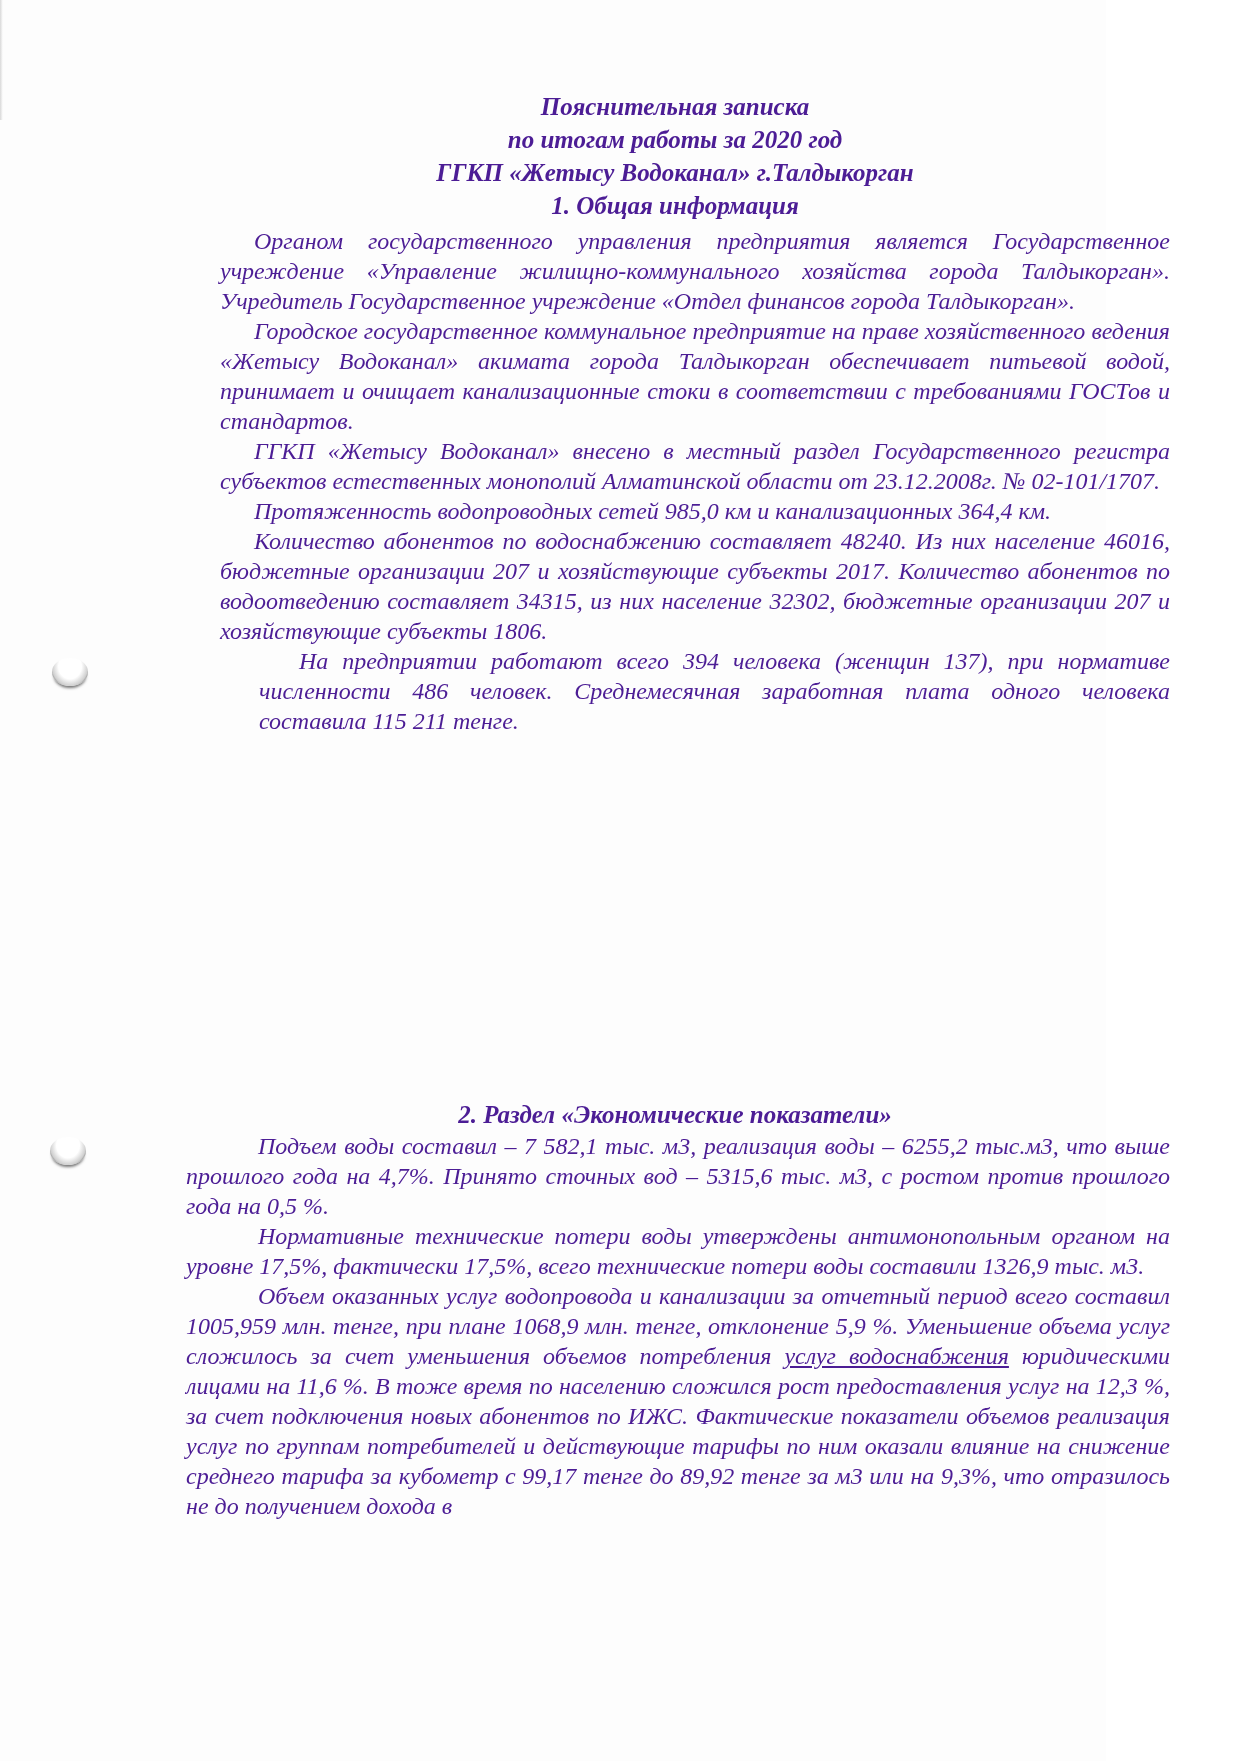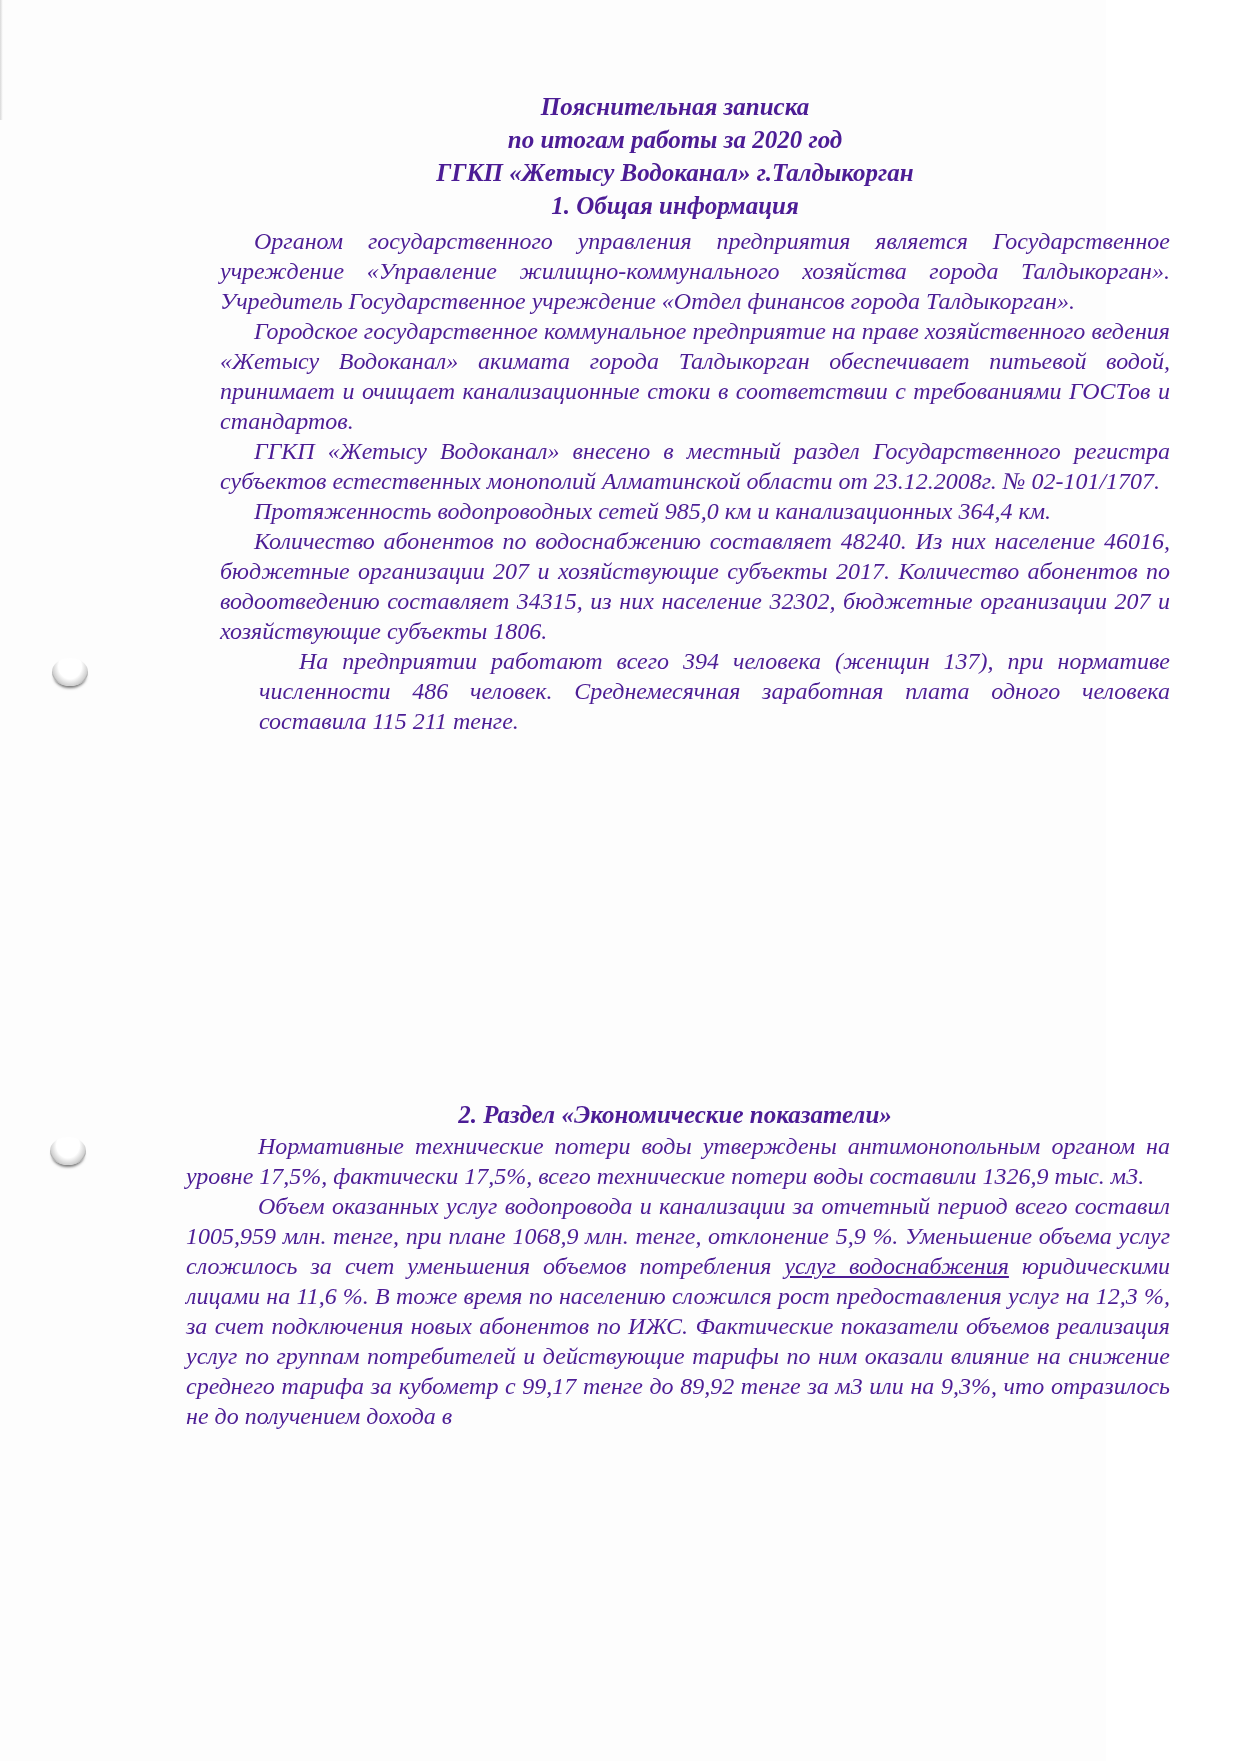--- a/index.html
+++ b/index.html
@@ -67,16 +67,17 @@
     <p>Городское государственное коммунальное предприятие на праве хозяйственного ведения «Жетысу Водоканал» акимата города Талдыкорган обеспечивает питьевой водой, принимает и очищает канализационные стоки в соответствии с требованиями ГОСТов и стандартов.</p>
     <p>ГГКП «Жетысу Водоканал» внесено в местный раздел Государственного регистра субъектов естественных монополий Алматинской области от 23.12.2008г. № 02-101/1707.</p>
     <p>Протяженность водопроводных сетей 985,0 км и канализационных 364,4 км.</p>
     <p>Количество абонентов по водоснабжению составляет 48240. Из них население 46016, бюджетные организации 207 и хозяйствующие субъекты 2017. Количество абонентов по водоотведению составляет 34315, из них население 32302, бюджетные организации 207 и хозяйствующие субъекты 1806.</p>
     <p class="indent-more">На предприятии работают всего 394 человека (женщин 137), при нормативе численности 486 человек. Среднемесячная заработная плата одного человека составила 115 211 тенге.</p>
   </div>
 
   <div class="sec2-heading">2.  Раздел «Экономические показатели»</div>
 
   <div class="sec2">
+    <p>Подъем воды составил – 7 582,1 тыс. м3, реализация воды – 6255,2 тыс.м3, что выше прошлого года на 4,7%. Принято сточных вод – 5315,6 тыс. м3, с ростом против прошлого года на 0,5 %.</p>
     <p>Нормативные технические потери воды утверждены антимонопольным органом на уровне 17,5%, фактически 17,5%, всего технические потери воды составили 1326,9 тыс. м3.</p>
     <p><span>Объем оказанных услуг водопровода и канализации за отчетный период всего составил 1005,959 млн. тенге, при плане 1068,9 млн. тенге, отклонение 5,9 %. Уменьшение объема услуг сложилось за счет уменьшения объемов потребления </span><span class="u">услуг водоснабжения</span><span> юридическими лицами на 11,6 %. В тоже время по населению сложился рост предоставления услуг на 12,3 %, за счет подключения новых абонентов по ИЖС. Фактические показатели объемов реализация услуг по группам потребителей и действующие тарифы по ним оказали влияние на снижение среднего тарифа за кубометр  с 99,17 тенге до 89,92 тенге за м3 или на 9,3%, что отразилось не до получением дохода в</span></p>
   </div>
 </div>
 
 </body></html>

